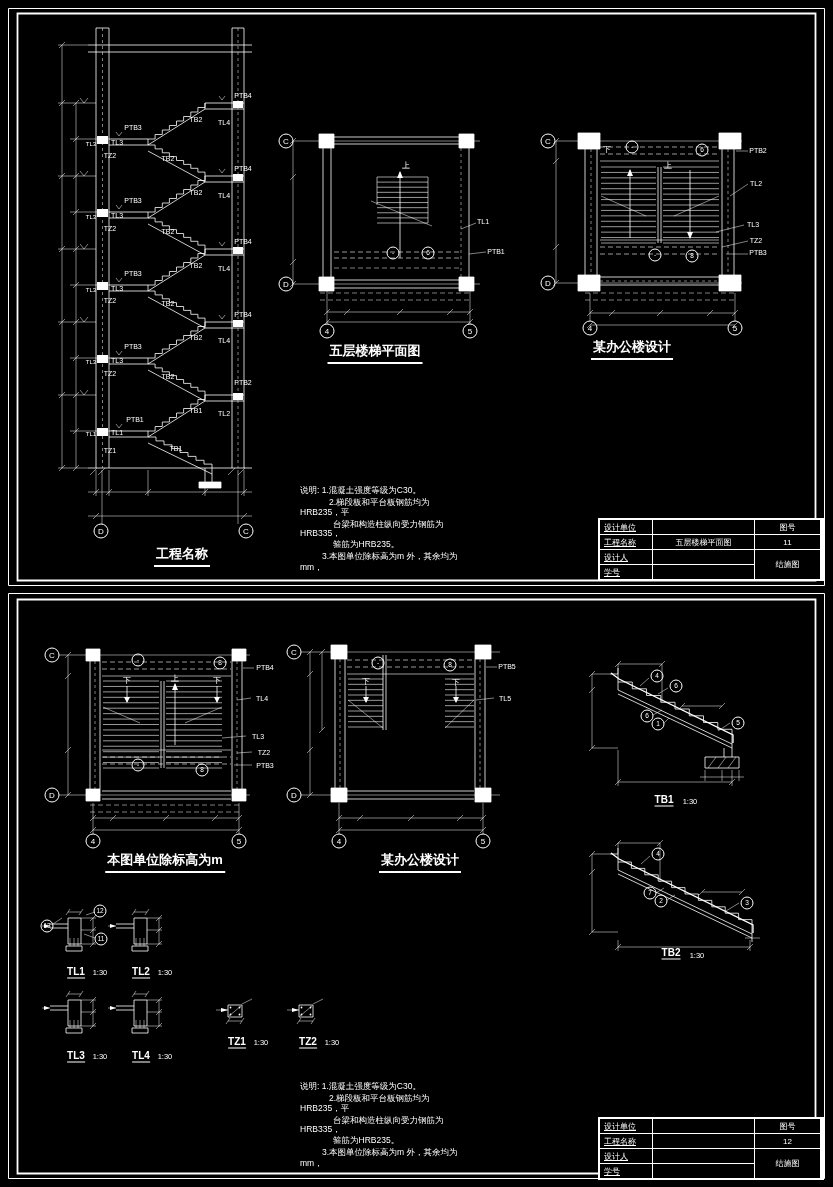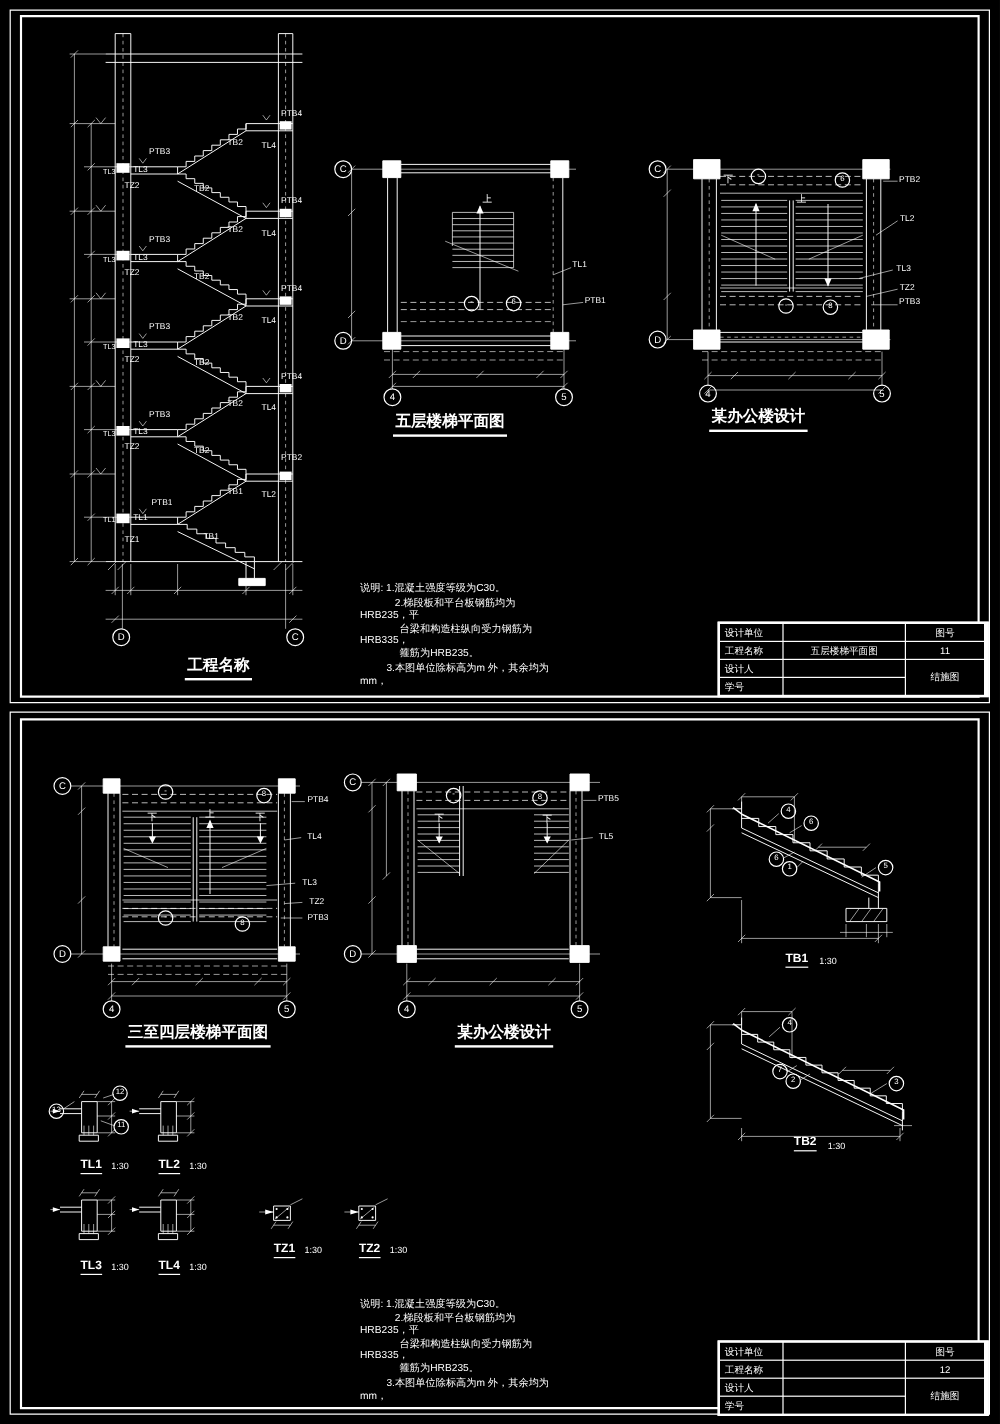--- a/index.html
+++ b/index.html
@@ -18,21 +18,21 @@
        display:flex;align-items:center;justify-content:center;font-size:8px;}
   .dtitle{position:absolute;transform:translate(-50%,-50%);color:#fff;font-size:13px;
           font-weight:bold;border-bottom:2px solid #fff;padding:0 2px 2px;white-space:nowrap;}
   .dt2{position:absolute;transform:translate(-50%,-50%);color:#fff;font-size:10px;
        font-weight:bold;border-bottom:1.5px solid #fff;padding-bottom:1px;white-space:nowrap;}
   .scale{position:absolute;transform:translate(-50%,-50%);color:#fff;font-size:7.5px;white-space:nowrap;}
   .tblock{position:absolute;width:222px;border:2px solid #fff;background:#fff;}
   .tb-grid{display:grid;grid-template-columns:52px 101px 65px;grid-auto-rows:14px;gap:1px;}
   .tb-cell{background:#000;color:#fff;font-size:8px;display:flex;align-items:center;
            justify-content:center;white-space:nowrap;overflow:hidden;}
-  .tb-cell.lab{justify-content:flex-start;padding-left:4px;}
+  .tb-cell.lab{justify-content:flex-start;padding-left:4px;text-decoration:underline;}
 </style>
 </head>
 <body>
 
 <div id="page">
 
 <svg class="layer" width="833" height="1187" viewBox="0 0 833 1187" stroke="#ffffff" fill="none" stroke-width="0.8">
 
   <g>
     <rect x="8.5" y="8.5" width="816" height="577" stroke-width="1"></rect>
@@ -892,21 +892,21 @@
       <span class="lb note" style="left: 333px; top: 1120px;">台梁和构造柱纵向受力钢筋为</span>
       <span class="lb note" style="left: 300px; top: 1129px;">HRB335，</span>
       <span class="lb note" style="left: 333px; top: 1140px;">箍筋为HRB235。</span>
       <span class="lb note" style="left: 322px; top: 1152px;">3.本图单位除标高为m 外，其余均为</span>
       <span class="lb note" style="left: 300px; top: 1163px;">mm，</span>
     </div>
 
 <span class="dtitle" style="left:182px;top:556px">工程名称</span>
 <span class="dtitle" style="left:375px;top:353px">五层楼梯平面图</span>
 <span class="dtitle" style="left:632px;top:349px">某办公楼设计</span>
-<span class="dtitle" style="left:165px;top:862px">三至四层楼梯平面图</span>
+<span class="dtitle" style="left:165px;top:862px">本图单位除标高为m</span>
 <span class="dtitle" style="left:420px;top:862px">某办公楼设计</span>
 
 <span class="dt2" style="left:664px;top:800px">TB1</span>
 <span class="scale" style="left:690px;top:801px">1:30</span>
 <span class="dt2" style="left:671px;top:953px">TB2</span>
 <span class="scale" style="left:697px;top:955px">1:30</span>
 
 <span class="dt2" style="left:76px;top:972px">TL1</span>
 <span class="scale" style="left:100px;top:972px">1:30</span>
 <span class="dt2" style="left:141px;top:972px">TL2</span>

